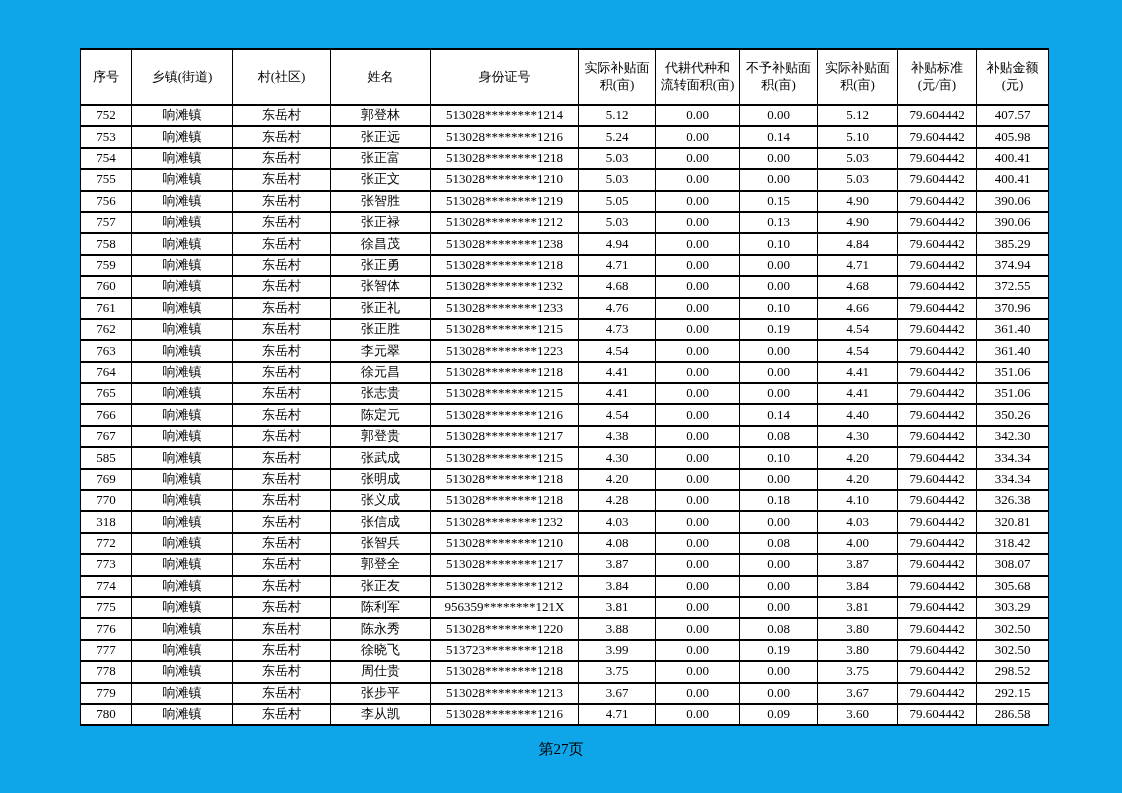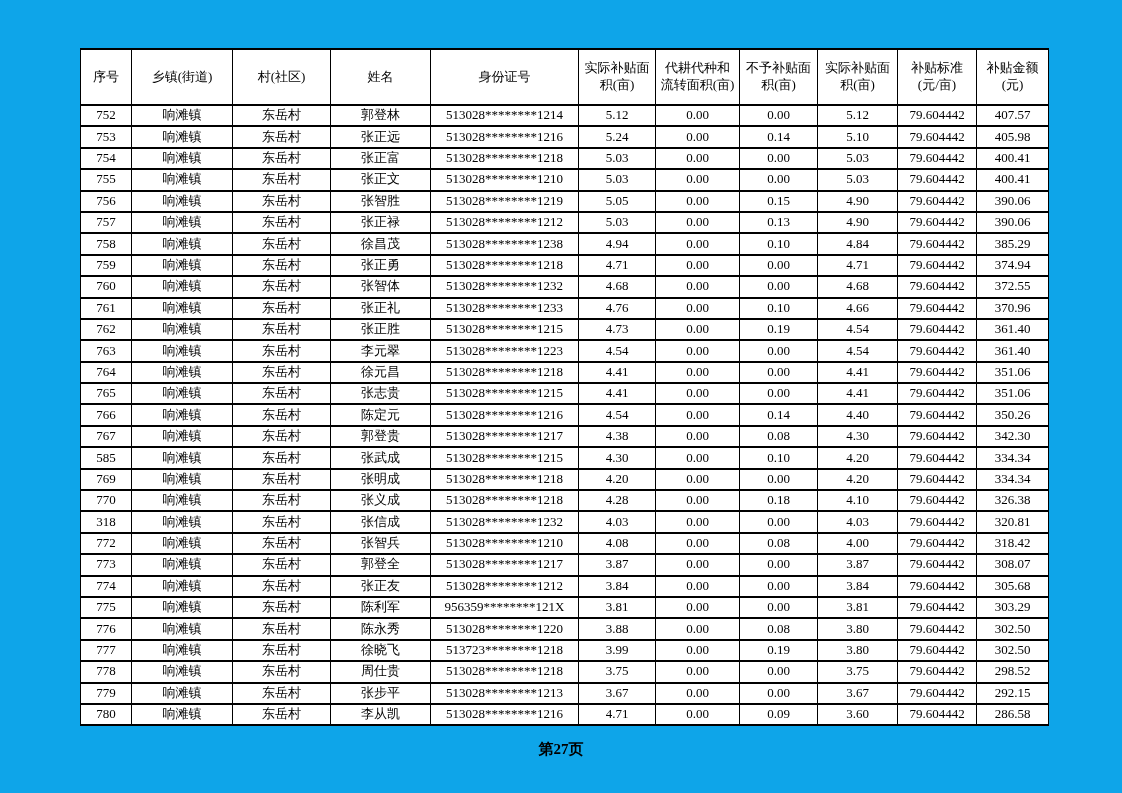--- a/index.html
+++ b/index.html
@@ -50,21 +50,20 @@
     white-space: nowrap;
   }
   .page-footer {
     position: absolute;
     left: 0;
     top: 740px;
     width: 1122px;
     text-align: center;
     font-size: 15px;
     color: #000000;
-    font-weight: bold;
   }
   
   col.c-seq   { width: 51px; }
   col.c-town  { width: 101px; }
   col.c-vill  { width: 98px; }
   col.c-name  { width: 100px; }
   col.c-id    { width: 148px; }
   col.c-area1 { width: 77px; }
   col.c-area2 { width: 84px; }
   col.c-area3 { width: 78px; }

